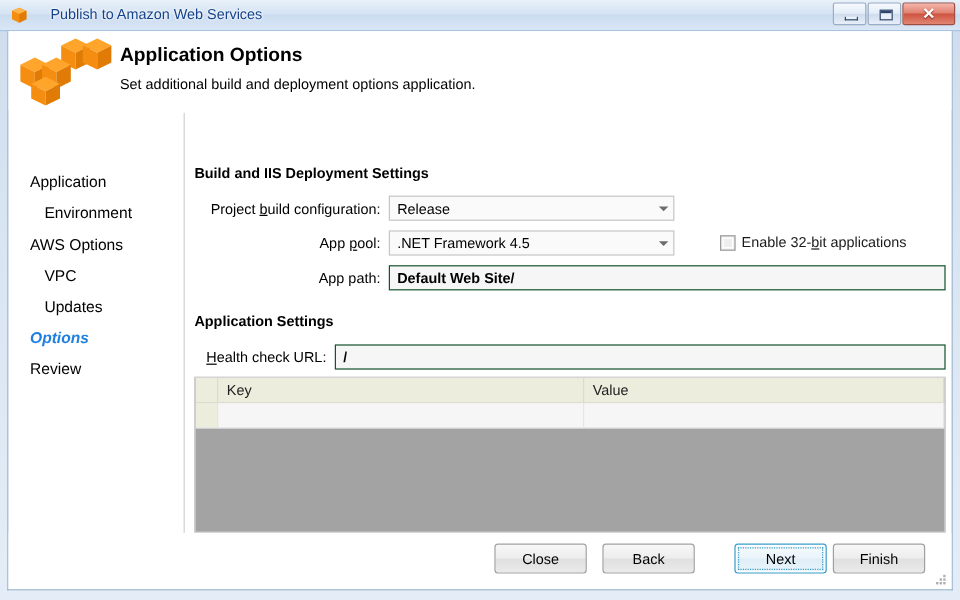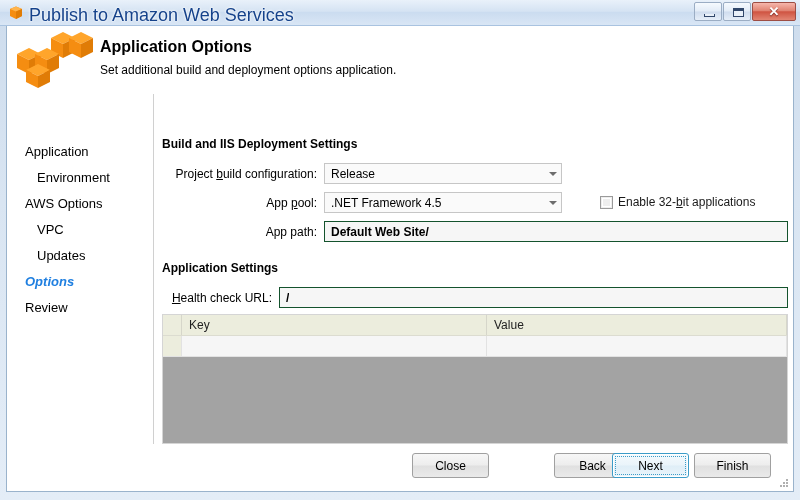--- a/index.html
+++ b/index.html
@@ -20,22 +20,22 @@
   }
   .titlebar {
     position: absolute; left: 0; top: 0; width: 800px; height: 26px;
     background: linear-gradient(to bottom, #e9f1fa 0%, #d5e3f3 45%, #cbdcf0 50%, #d9e6f5 100%);
     border-bottom: 1px solid #a9c3e0;
   }
   .title-icon {
     position: absolute; left: 8px; top: 5px; width: 16px; height: 16px;
   }
   .title-text {
-    position: absolute; left: 29px; top: 5px;
-    font-size: 18px; color: #15428b;
+    position: absolute; left: 42px; top: 5px;
+    font-size: 12px; color: #15428b;
     white-space: nowrap;
     text-shadow: 0 0 3px #ffffff, 0 0 2px #ffffff;
   }
   .win-buttons {
     position: absolute; right: 4px; top: 2px;
     display: flex; gap: 1px; align-items: center;
   }
   .win-btn {
     width: 28px; height: 19px;
     border: 1px solid #8severe;
@@ -366,21 +366,21 @@
           <div class="grid-gutter-c"></div>
           <div class="grid-cell" style="width:305px;"></div>
           <div class="grid-cell" style="width:300px;"></div>
         </div>
       </div>
 
     </div>
 
     <div class="buttonbar">
       <div class="btn" style="left:405px;">Close</div>
-      <div class="btn" style="left:547px;">Back</div>
+      <div class="btn" style="left:495px;">Back</div>
       <div class="btn default" style="left:605px;text-align:right;">
         <span class="focus-rect"></span>
         <span>Next</span>
       </div>
       <div class="btn" style="left:687px;">Finish</div>
       <svg class="resize-grip" viewBox="0 0 12 12">
         <g fill="#b0b0b0">
           <rect x="8" y="2" width="2" height="2"></rect>
           <rect x="5" y="5" width="2" height="2"></rect>
             <rect x="8" y="5" width="2" height="2"></rect>

